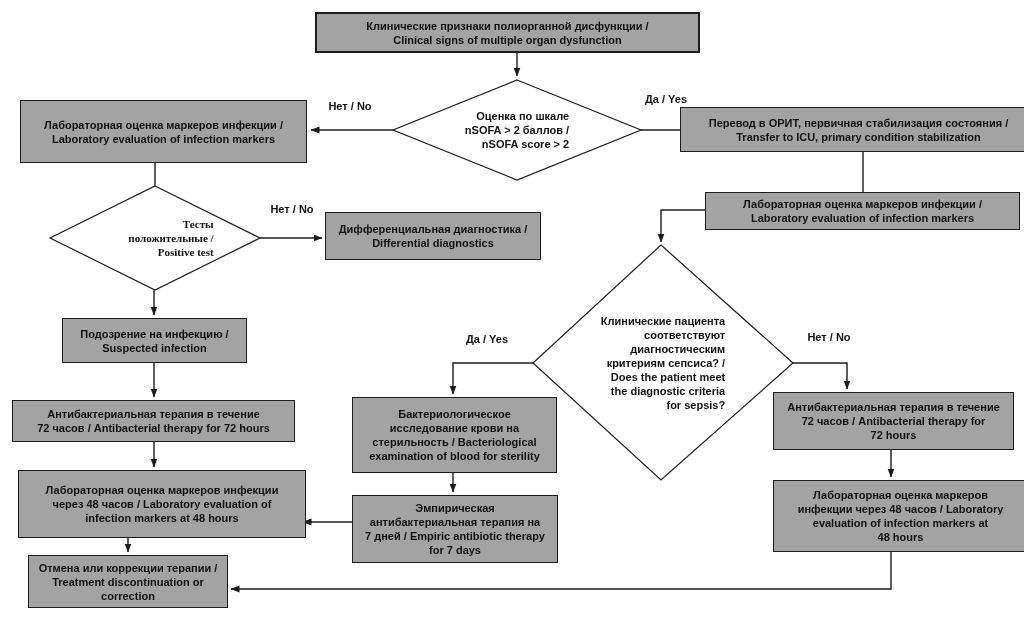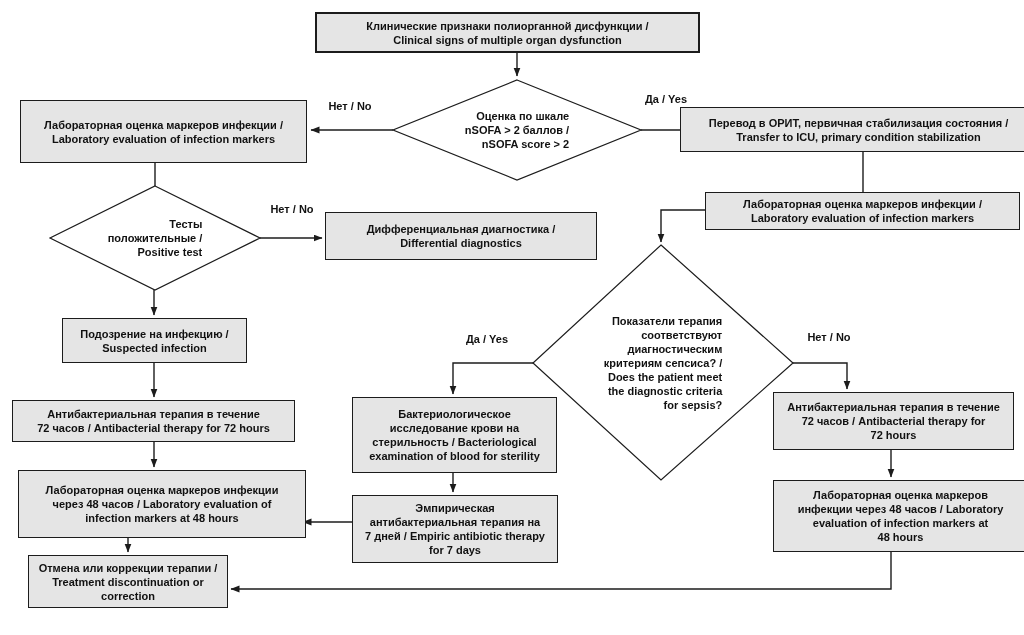--- a/index.html
+++ b/index.html
@@ -8,21 +8,21 @@
     width:1024px;height:635px;
     background:#ffffff;
     font-family:"Liberation Sans","DejaVu Sans",sans-serif;
     color:#111111;
     overflow:hidden;
   }
   .wires{position:absolute;left:0;top:0;width:1024px;height:635px;}
   .node{
     position:absolute;
     box-sizing:border-box;
-    background:#e5e5e5;
+    background:#a3a3a3;
     border:1.5px solid #1c1c1c;
     display:flex;align-items:center;justify-content:center;
     text-align:center;
     font-size:11px;font-weight:bold;line-height:14px;
     white-space:pre-line;
     padding:2px 4px;
   }
   .node.thick{border-width:2px;}
   .dlabel{
     position:absolute;
@@ -83,21 +83,21 @@
 
   <div class="node" style="left:20px;top:100px;width:287px;height:63px;">Лабораторная оценка маркеров инфекции /
 Laboratory evaluation of infection markers</div>
 
   <div class="node" style="left:680px;top:107px;width:357px;height:45px;">Перевод в ОРИТ, первичная стабилизация состояния /
 Transfer to ICU, primary condition stabilization</div>
 
   <div class="node" style="left:705px;top:192px;width:315px;height:38px;">Лабораторная оценка маркеров инфекции /
 Laboratory evaluation of infection markers</div>
 
-  <div class="node" style="left:325px;top:212px;width:272px;height:48px;">Дифференциальная диагностика /
+  <div class="node" style="left:325px;top:212px;width:216px;height:48px;">Дифференциальная диагностика /
 Differential diagnostics</div>
 
   <div class="node" style="left:62px;top:318px;width:185px;height:45px;">Подозрение на инфекцию /
 Suspected infection</div>
 
   <div class="node" style="left:12px;top:400px;width:283px;height:42px;">Антибактериальная терапия в течение
 72 часов / Antibacterial therapy for 72 hours</div>
 
   <div class="node" style="left:12px;top:470px;width:288px;height:68px;margin-left:6px;">Лабораторная оценка маркеров инфекции
 через 48 часов / Laboratory evaluation of
@@ -123,25 +123,25 @@
 
   <div class="node" style="left:773px;top:480px;width:255px;height:72px;">Лабораторная оценка маркеров
 инфекции через 48 часов / Laboratory
 evaluation of infection markers at
 48 hours</div>
 
   <div class="dlabel" style="left:393px;top:80px;width:248px;height:100px;">Оценка по шкале
 nSOFA &gt; 2 баллов /
 nSOFA score &gt; 2</div>
 
-  <div class="dlabel" style="left:50px;top:186px;width:210px;height:104px;">Тесты
+  <div class="dlabel" style="left:66px;top:186px;width:210px;height:104px;font-family:Liberation Serif, serif;">Тесты
 положительные /
 Positive test</div>
 
-  <div class="dlabel" style="left:533px;top:245px;width:260px;height:235px;">Показатели терапия
+  <div class="dlabel" style="left:533px;top:245px;width:260px;height:235px;">Клинические пациента
 соответствуют
 диагностическим
 критериям сепсиса? /
 Does the patient meet
 the diagnostic criteria
 for sepsis?</div>
 
   <div class="elabel" style="left:350px;top:100px;">Нет / No</div>
   <div class="elabel" style="left:666px;top:93px;">Да / Yes</div>
   <div class="elabel" style="left:292px;top:203px;">Нет / No</div>

